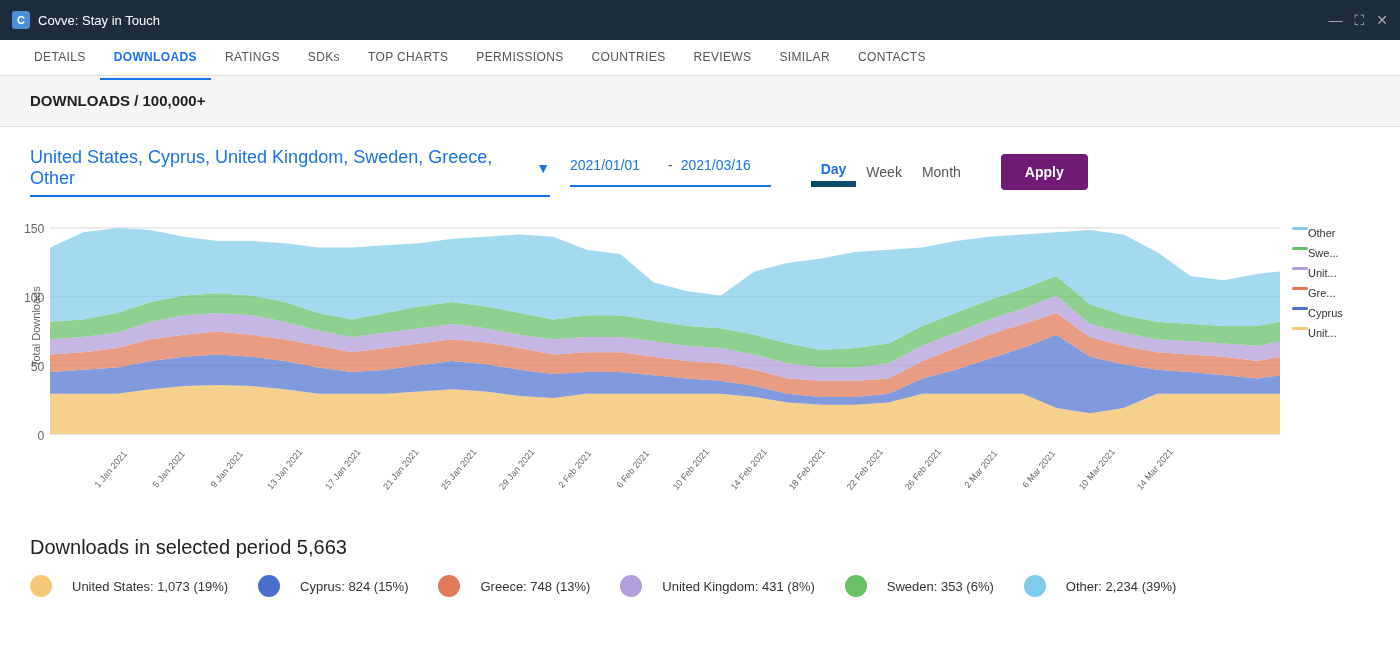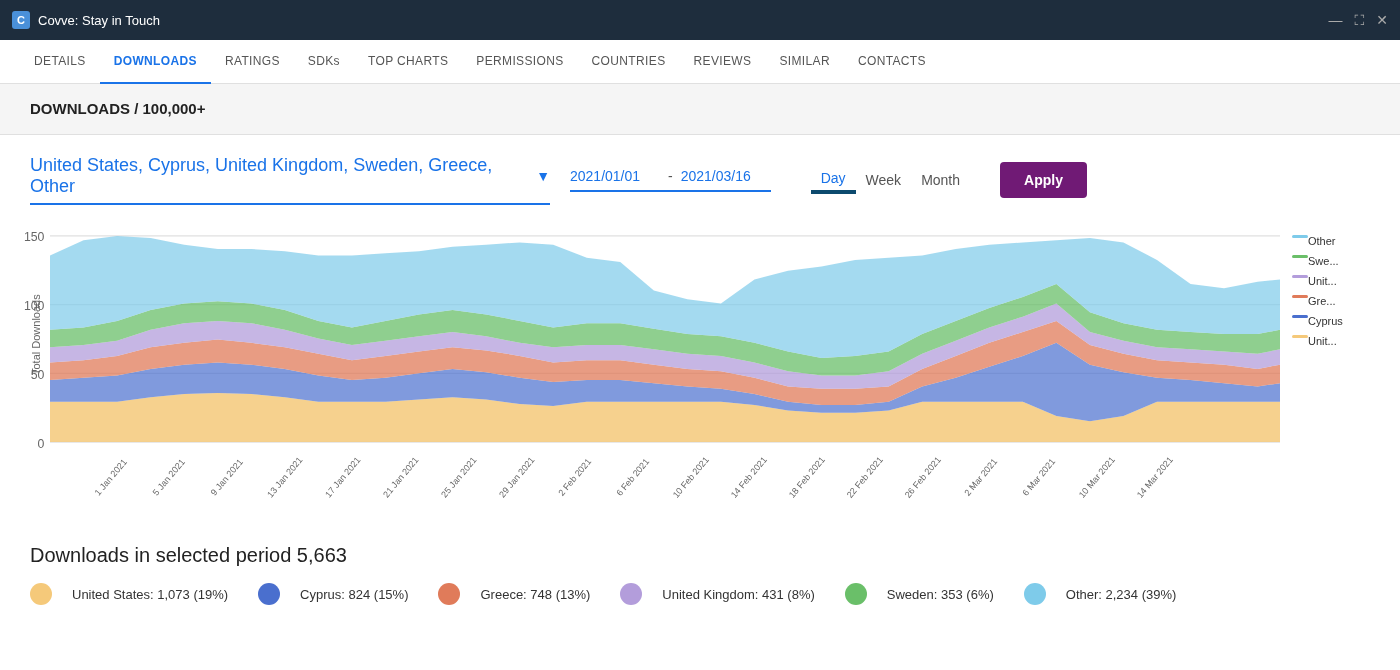--- a/index.html
+++ b/index.html
@@ -20,21 +20,21 @@
     .titlebar-controls { display: flex; gap: 12px; }
     .titlebar-btn { color: #aaa; font-size: 14px; cursor: pointer; background: none; border: none; }
 
     
     .nav {
       background: #fff;
       border-bottom: 1px solid #e0e0e0;
       display: flex;
       align-items: center;
       padding: 0 20px;
-      height: 44px;
+      height: 36px;
     }
     .nav-item {
       font-size: 12px;
       color: #555;
       padding: 0 14px;
       height: 44px;
       display: flex;
       align-items: center;
       cursor: pointer;
       border-bottom: 2px solid transparent;
@@ -68,35 +68,35 @@
       max-width: 520px;
     }
     .country-selector-text { color: #1a73e8; font-size: 18px; }
     .country-selector-arrow { color: #1a73e8; font-size: 14px; margin-left: 4px; }
 
     .date-range {
       display: flex;
       align-items: center;
       gap: 8px;
       border-bottom: 2px solid #1a73e8;
-      padding-bottom: 6px;
+      padding-bottom: 12px;
     }
     .date-input { color: #1a73e8; font-size: 14px; cursor: pointer; border: none; outline: none; }
     .date-separator { color: #555; font-size: 14px; }
 
     .period-btns { display: flex; gap: 0; margin-left: 20px; }
     .period-btn {
       font-size: 14px;
       color: #555;
       cursor: pointer;
       padding: 4px 10px;
       background: none;
       border: none;
     }
-    .period-btn.active { color: #1a73e8; border-bottom: 4px solid #0c4a6e; font-weight: 400; }
+    .period-btn.active { color: #1a73e8; border-bottom: 6px solid #0c4a6e; font-weight: 700; }
 
     .apply-btn {
       background: #701a75;
       color: #fff;
       border: none;
       border-radius: 4px;
       padding: 10px 24px;
       font-size: 14px;
       font-weight: 600;
       cursor: pointer;

